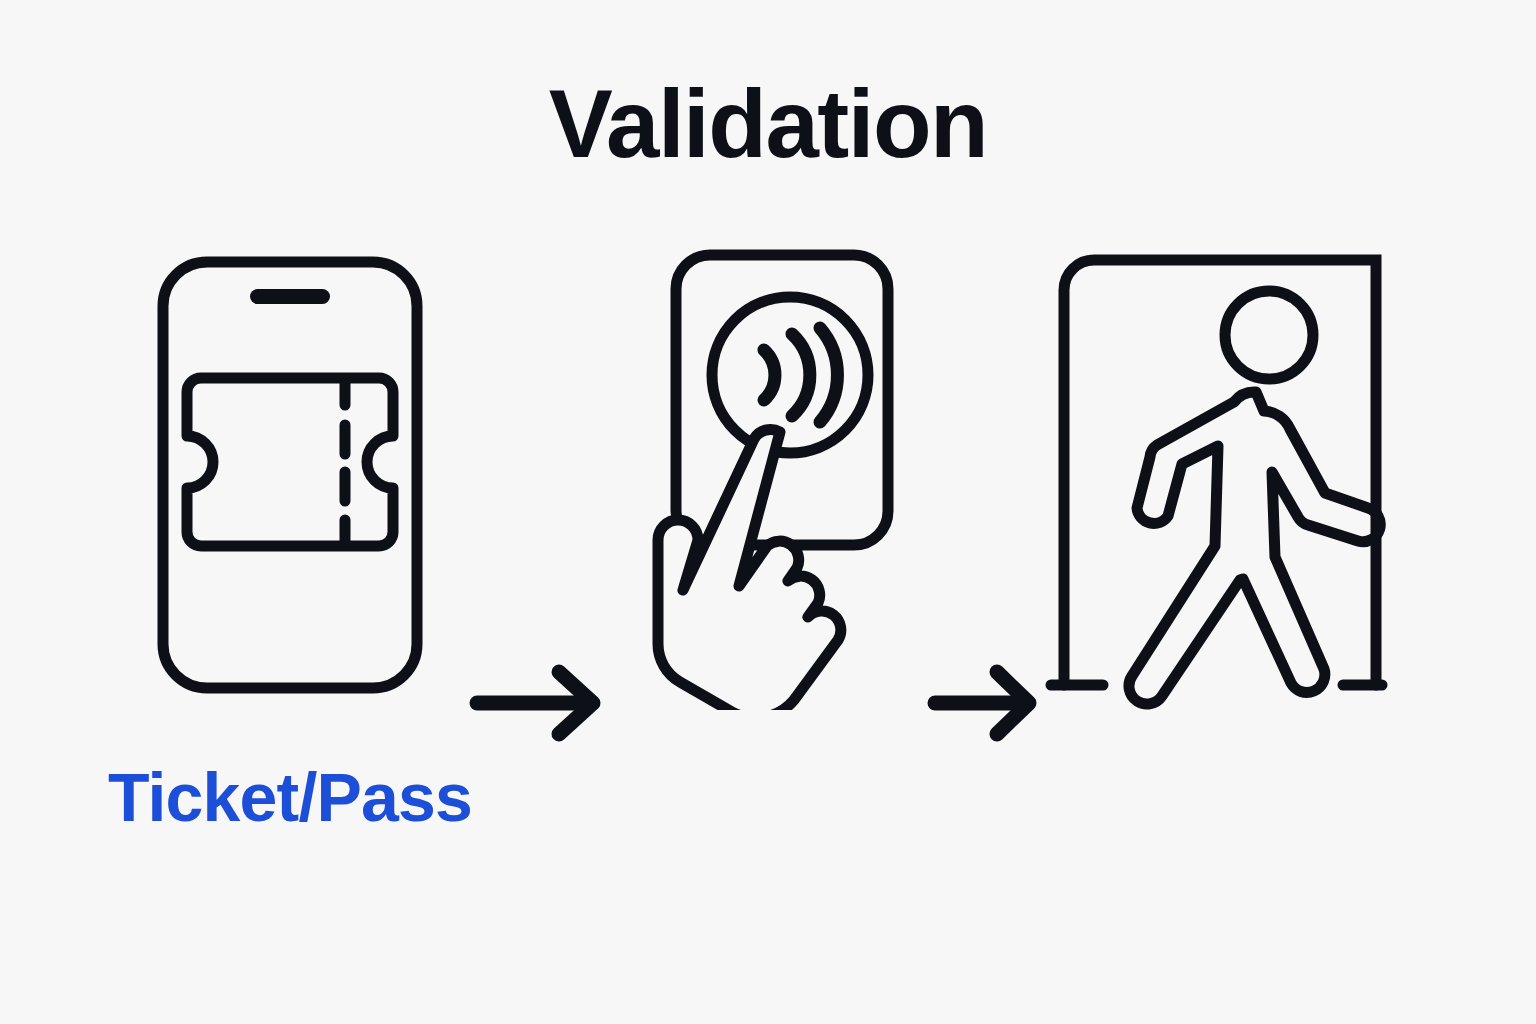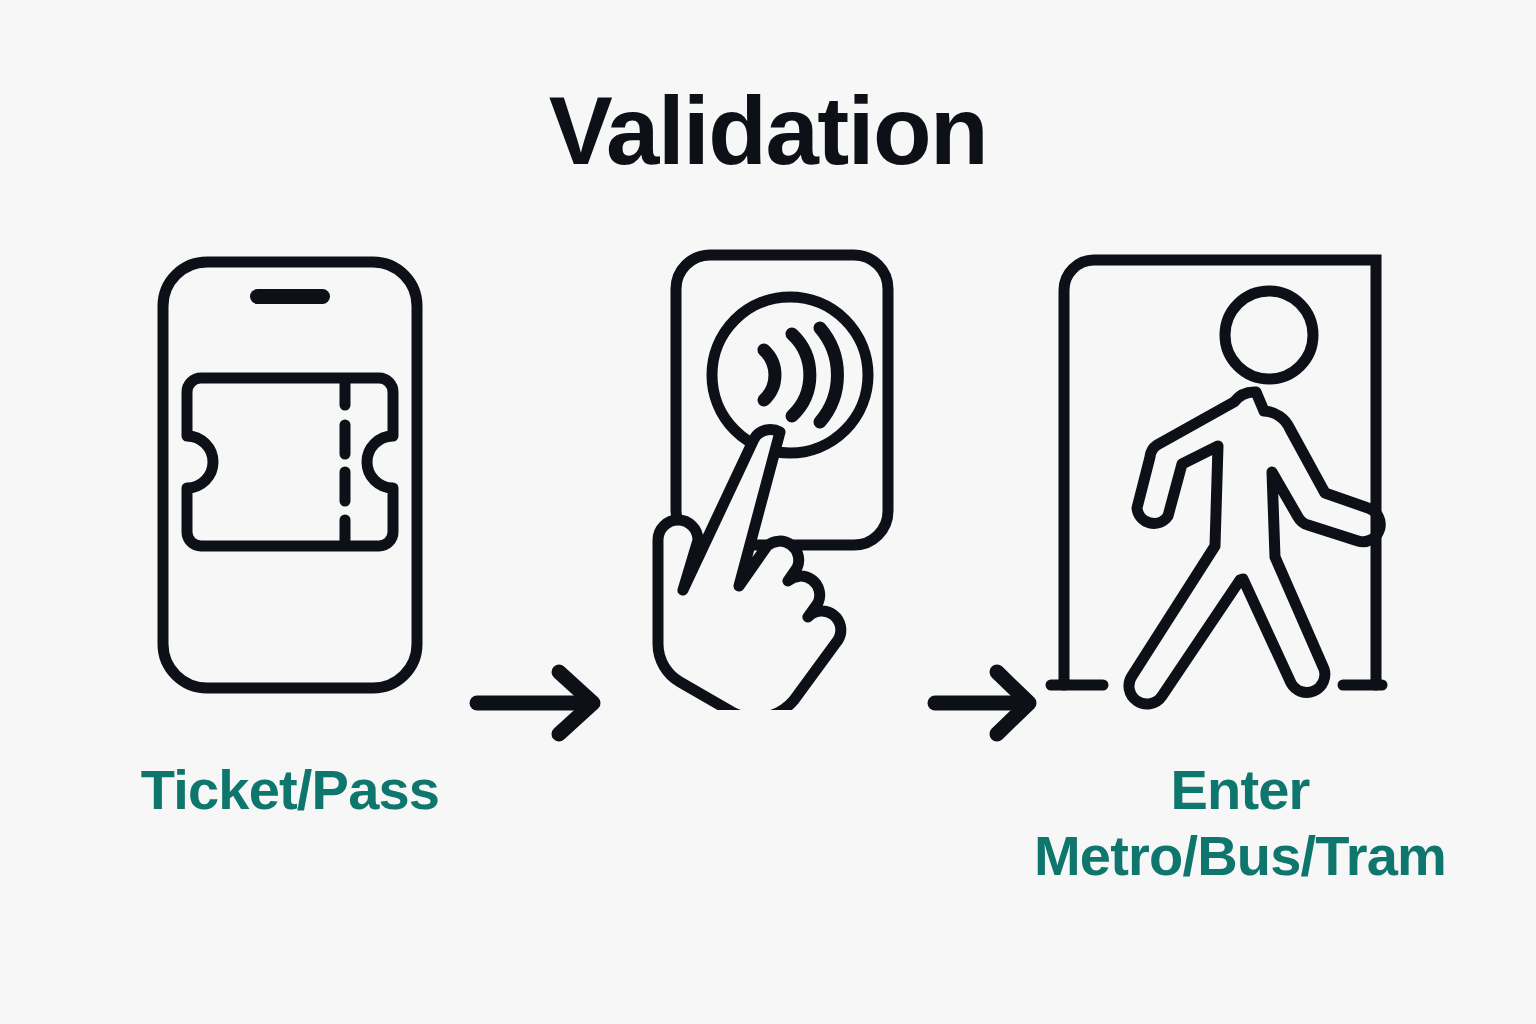--- a/index.html
+++ b/index.html
@@ -18,21 +18,21 @@
   .page {
     position: relative;
     width: 1536px;
     height: 1024px;
     background: #f7f7f7;
   }
 
   
   .title {
     position: absolute;
-    top: 81px;
+    top: 74px;
     left: 0;
     width: 1536px;
     text-align: center;
     font-size: 96px;
     font-weight: 700;
     letter-spacing: -1.5px;
     line-height: 1.05;
     color: #0d1117;
     white-space: nowrap;
   }
@@ -69,25 +69,25 @@
     height: 90px;
   }
   .arrow-1 { left: 465px;  width: 150px; }
   .arrow-2 { left: 925px;  width: 125px; }
   .arrow svg { display: block; width: 100%; height: 100%; }
 
   
   .caption {
     position: absolute;
     text-align: center;
-    font-size: 56px;
+    font-size: 68px;
     font-weight: 700;
     letter-spacing: -0.8px;
     line-height: 1.18;
-    color: #0f766e;
+    color: #1d4ed8;
     white-space: nowrap;
   }
   .cap-ticket   { top: 757px; left: 90px;   width: 400px; }
   .cap-validate { top: 757px; left: 630px;  width: 280px; }
   .cap-enter    { top: 757px; left: 1000px; width: 480px; }
   .cap-enter .cap-line2 { display: block; }
 </style>
 </head>
 <body>
 
@@ -212,18 +212,14 @@
       </svg>
     </div>
 
   </div>
 
   <div class="caption cap-ticket">
     <span>Ticket/Pass</span>
   </div>
 
 
-  <div class="caption cap-enter">
-    <span>Enter</span>
-    <span class="cap-line2">Metro/Bus/Tram</span>
-  </div>
 
 </div>
 
 </body></html>

